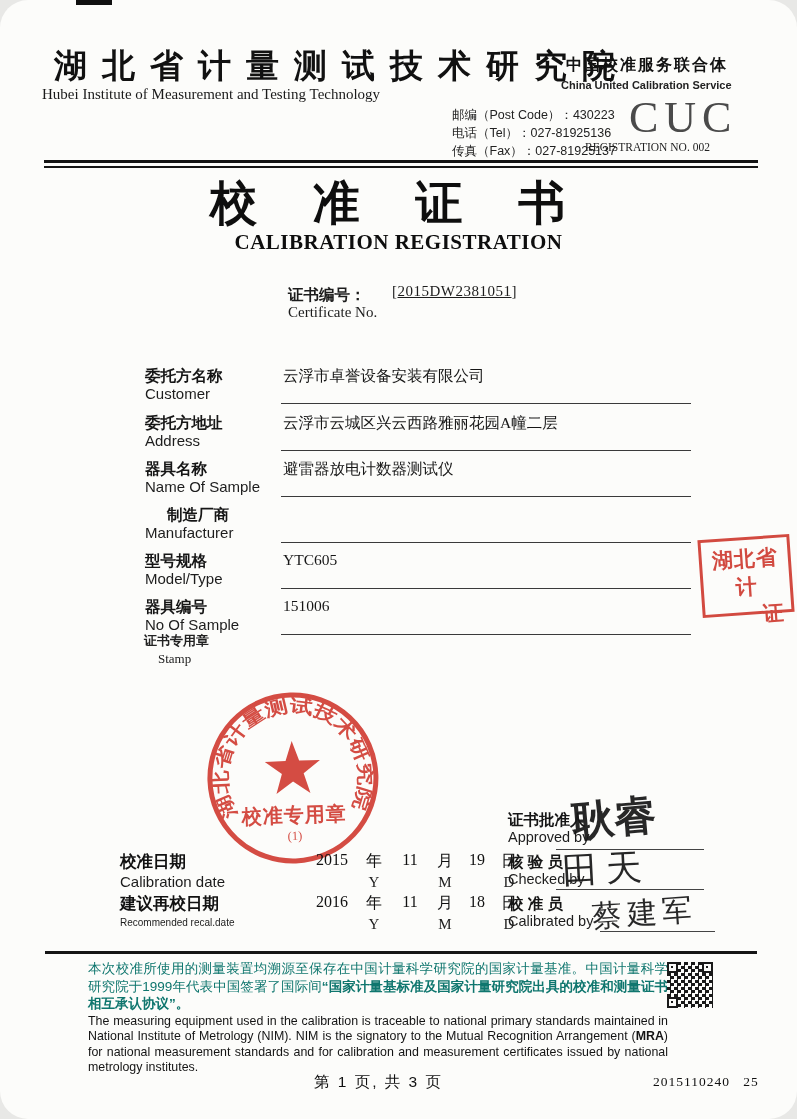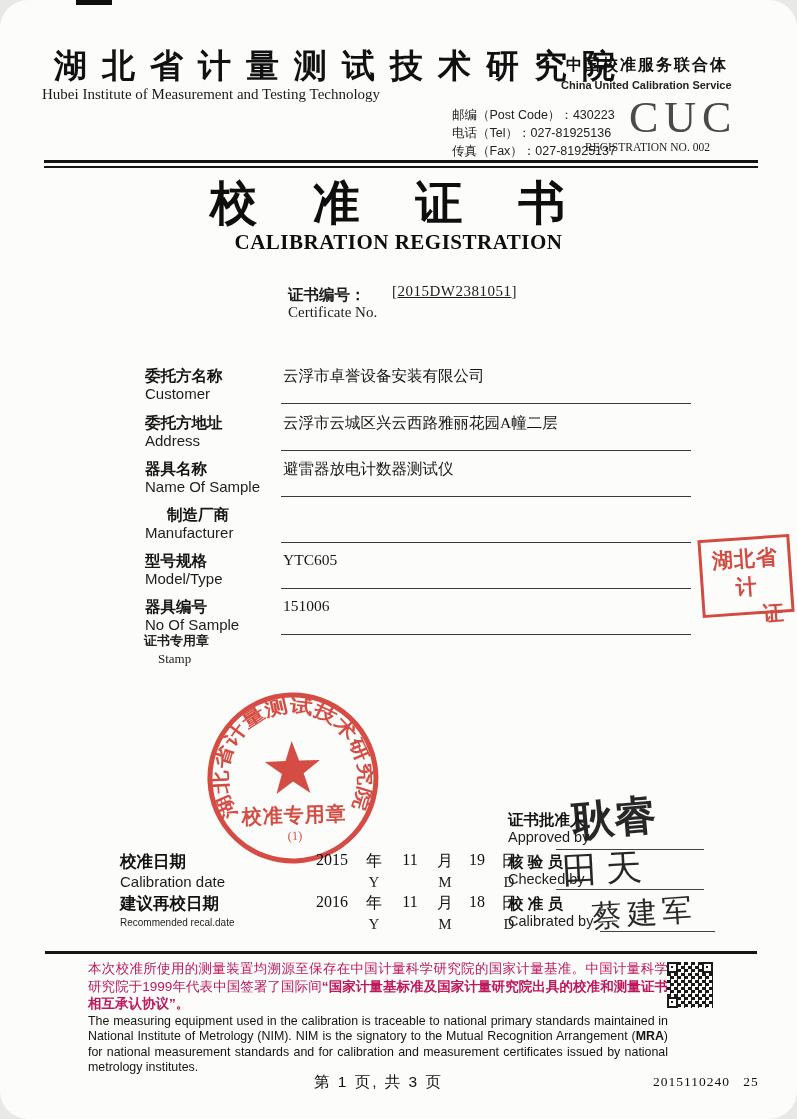--- a/index.html
+++ b/index.html
@@ -48,21 +48,21 @@
   .dc{text-align:center;}
   .dc .t{font-size:16px;font-family:"Liberation Serif",serif;color:#111;}
   .dc .b{font-size:15px;font-family:"Liberation Serif",serif;color:#1c1c1c;margin-top:2px;}
   
   .app-cn{font-size:15.5px;font-weight:600;color:#161616;}
   .app-en{font-size:14.5px;color:#1d1d1d;}
   .sig-line{height:0;border-bottom:1.4px solid #444;}
   .sig{font-family:"Liberation Serif",serif;color:#161616;opacity:.92;white-space:nowrap;}
   
   .foot-rule{left:45px;top:951px;width:712px;height:2.5px;background:#151515;}
-  .foot-cn{left:88px;top:960px;width:580px;font-size:13.5px;line-height:17.5px;color:#be185d;text-align:justify;}
+  .foot-cn{left:88px;top:960px;width:580px;font-size:13.5px;line-height:17.5px;color:#0f766e;text-align:justify;}
   .foot-cn b{font-weight:bold;}
   .foot-en{left:88px;top:1014px;width:580px;font-size:12.4px;line-height:15.4px;color:#141414;text-align:justify;}
   .qr{left:667px;top:962px;width:46px;height:46px;
       background:repeating-conic-gradient(#1a1a1a 0 25%,#fcfcfa 0 50%) 0 0/7px 7px;}
   .qr .finder{position:absolute;width:11px;height:11px;border:2.5px solid #1a1a1a;background:#fcfcfa;box-sizing:border-box;}
   .qr .finder::after{content:"";position:absolute;left:2px;top:2px;width:2px;height:2px;background:#1a1a1a;}
   .qr .f-tl{left:0;top:0;} .qr .f-tr{right:0;top:0;} .qr .f-bl{left:0;bottom:0;}
   .page-info{left:0;right:40px;top:1072px;text-align:center;font-size:15.5px;letter-spacing:2px;color:#111;}
   .doc-num{left:653px;top:1074px;font-size:13.5px;font-family:"Liberation Serif",serif;letter-spacing:1px;color:#111;}
   .scan-mark{left:76px;top:0;width:36px;height:5px;background:#101010;}

